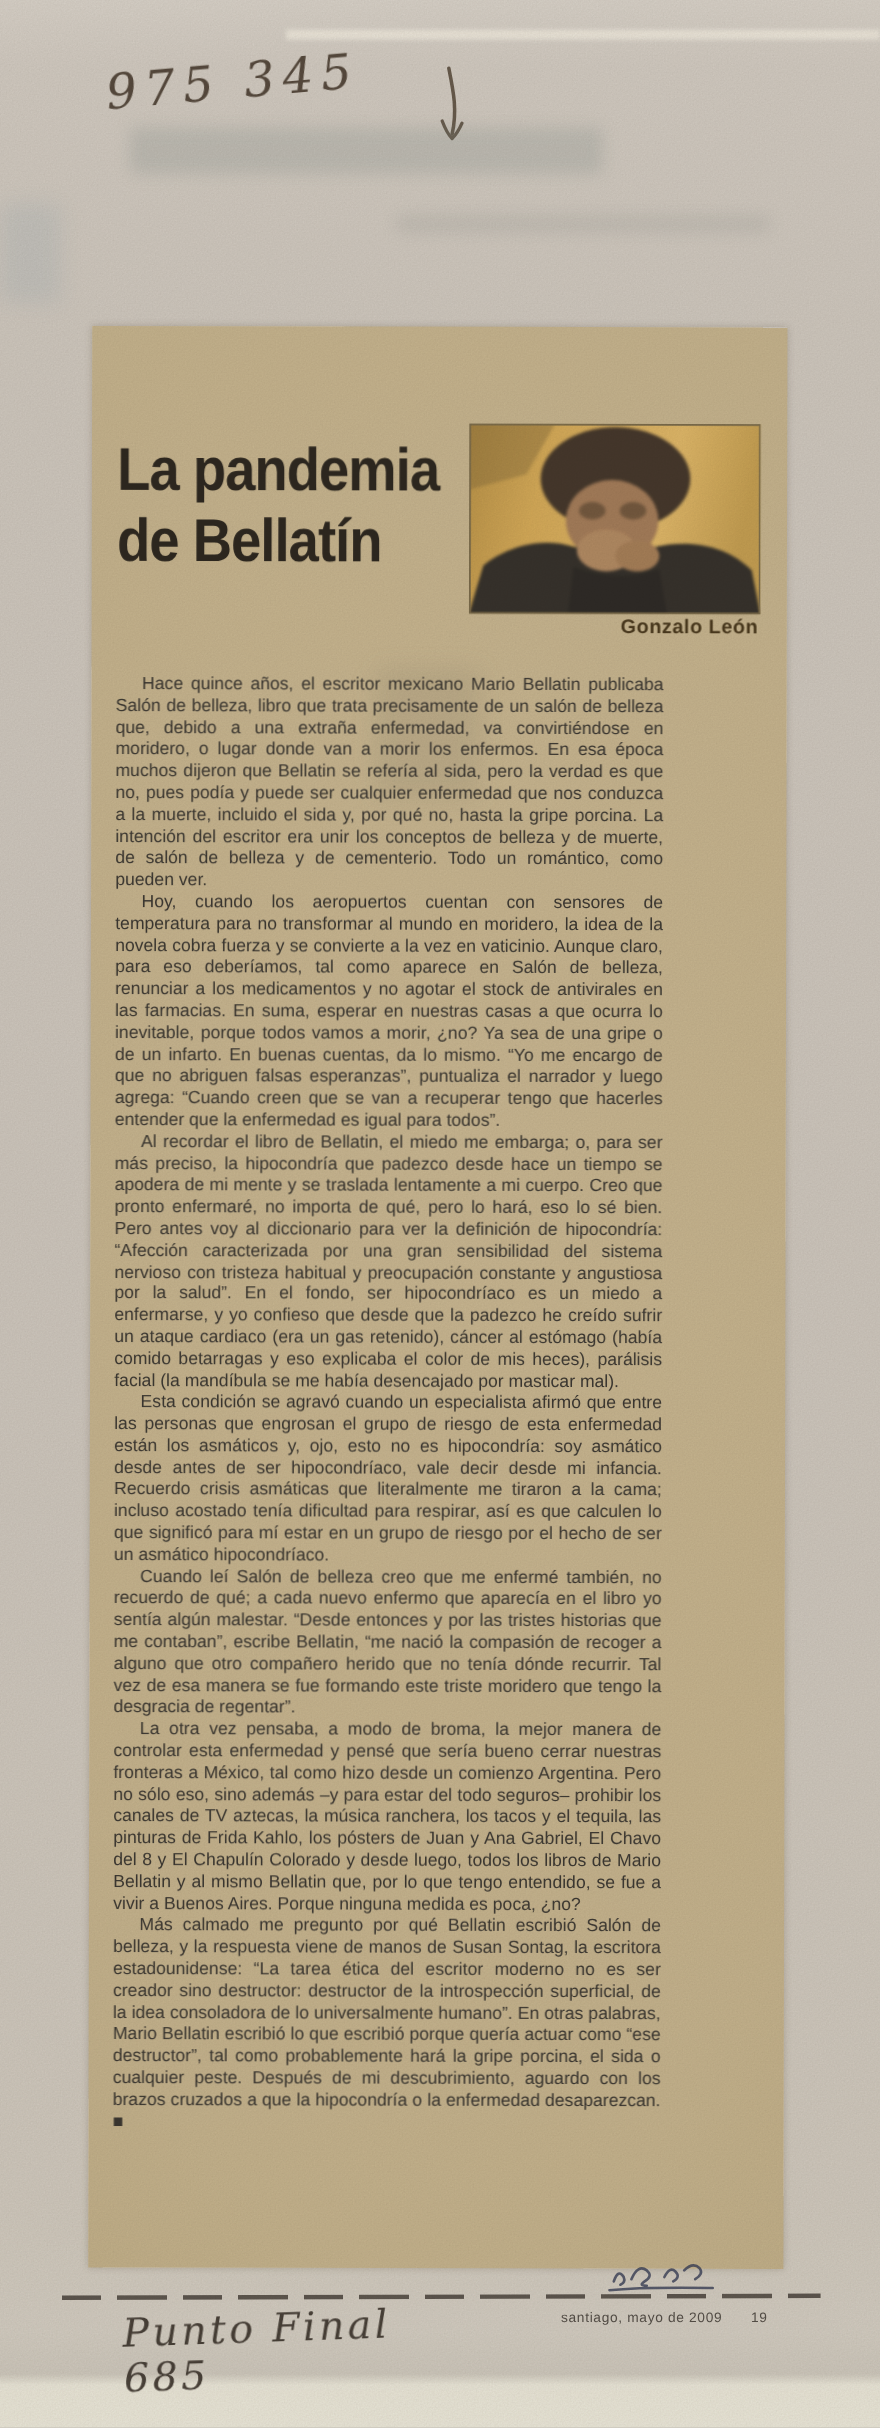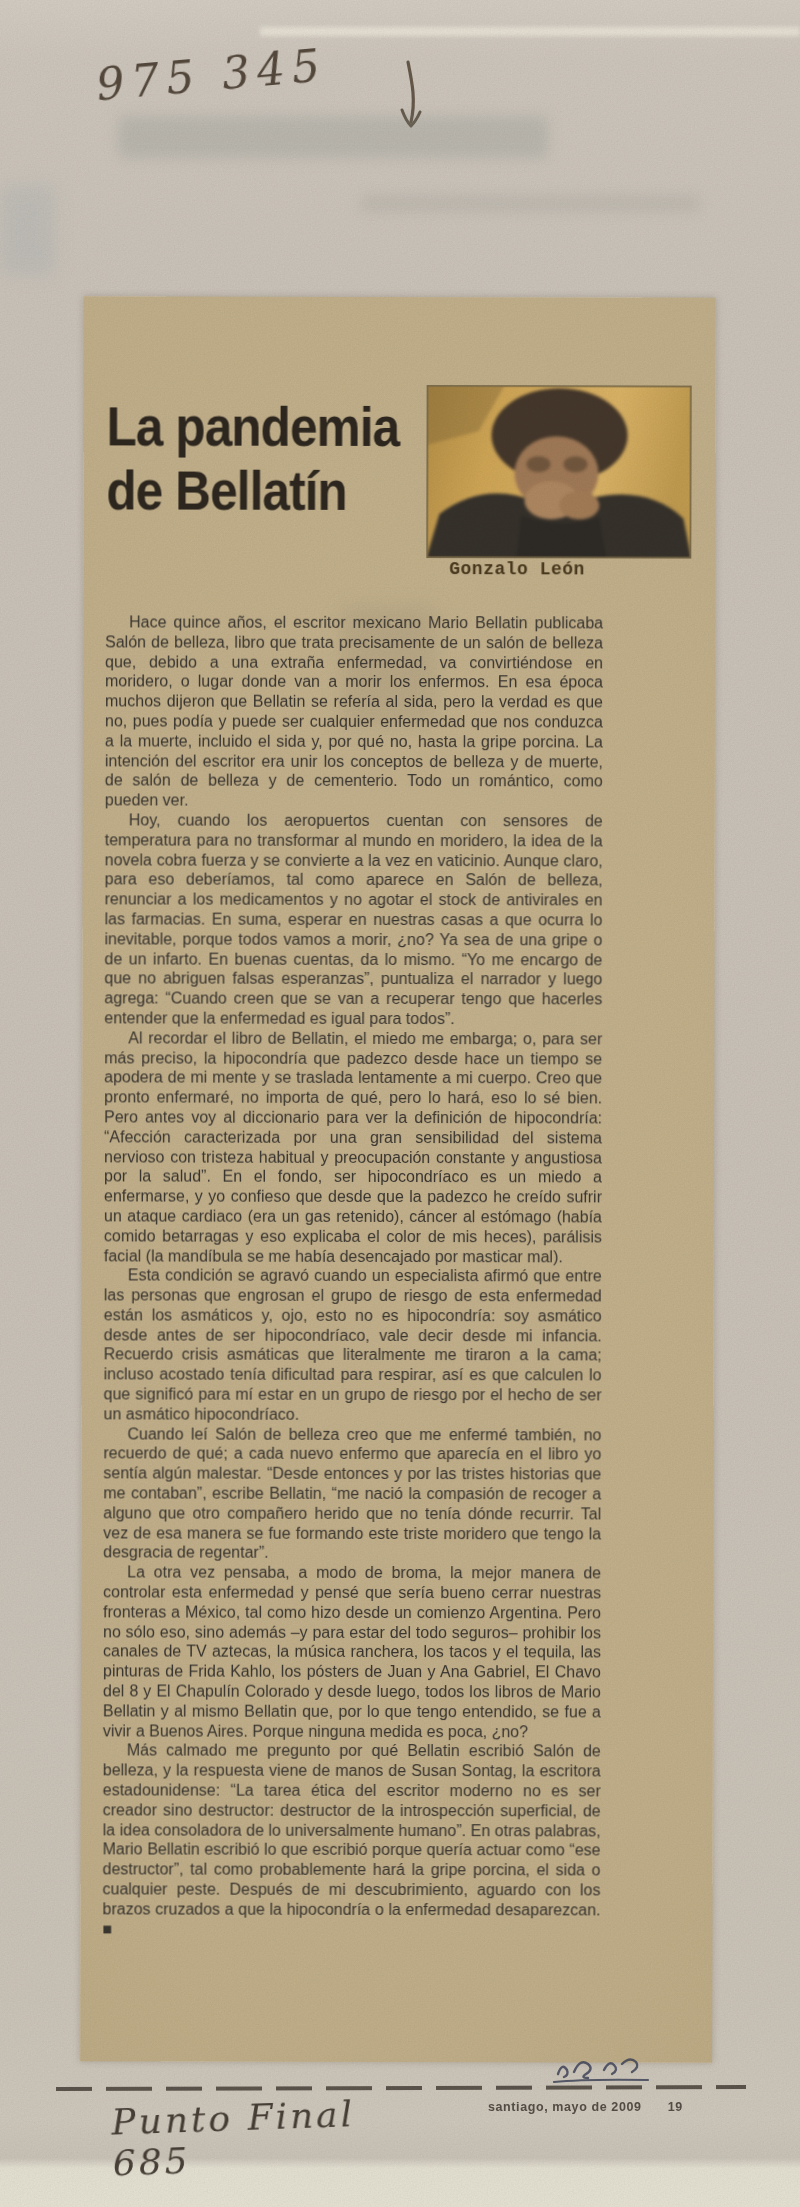--- a/index.html
+++ b/index.html
@@ -40,22 +40,22 @@
   .page-title{
     position:absolute;left:23px;top:98px;
     font-weight:bold;font-size:55px;line-height:64px;letter-spacing:-1px;
     color:#2e2820;transform:scaleX(.9);transform-origin:left top;
     filter:blur(.45px);
   }
   .page-title span{display:block;}
   .author-photo{position:absolute;left:343px;top:88px;width:265px;height:173px;
     filter:blur(.4px) saturate(.9);}
   .byline{
-    position:absolute;right:26px;top:262px;width:240px;
-    font-family:Liberation Mono, monospace;font-weight:bold;
+    position:absolute;right:26px;top:262px;width:240px;text-align:right;
+    font-family:Liberation Sans, sans-serif;font-weight:bold;
     font-size:18px;color:#4b3a1e;letter-spacing:.5px;filter:blur(.35px);
   }
   .article-body{
     position:absolute;left:22px;top:316px;width:498px;
     font-size:16px;line-height:19.8px;text-align:justify;
     color:#3b3731;filter:blur(.32px);
   }
   .article-body p{margin:0;text-indent:24px;}
 
   .footer-rule{
@@ -66,22 +66,22 @@
     transform:rotate(-.15deg);opacity:.85;
   }
   .ink-scribble{position:absolute;left:552px;top:2052px;opacity:.8;}
   .handwritten-source{
     position:absolute;left:112px;top:2096px;width:320px;
     font-family:"DejaVu Serif",serif;font-style:italic;
     font-size:36px;letter-spacing:3px;color:#3a322a;
     transform:rotate(-2deg);filter:blur(.4px);opacity:.9;
   }
   .folio{
-    position:absolute;left:488px;top:2100px;width:230px;
-    font-size:12.5px;font-weight:bold;color:#565049;
+    position:absolute;left:510px;top:2100px;width:230px;
+    font-size:12.5px;font-weight:normal;color:#565049;
     letter-spacing:.6px;filter:blur(.5px);
   }
   .folio .page-number{margin-left:22px;}
 
   .grain{position:absolute;left:0;top:0;pointer-events:none;z-index:50;
     mix-blend-mode:multiply;opacity:.22;}
 </style>
 </head>
 <body>
 

